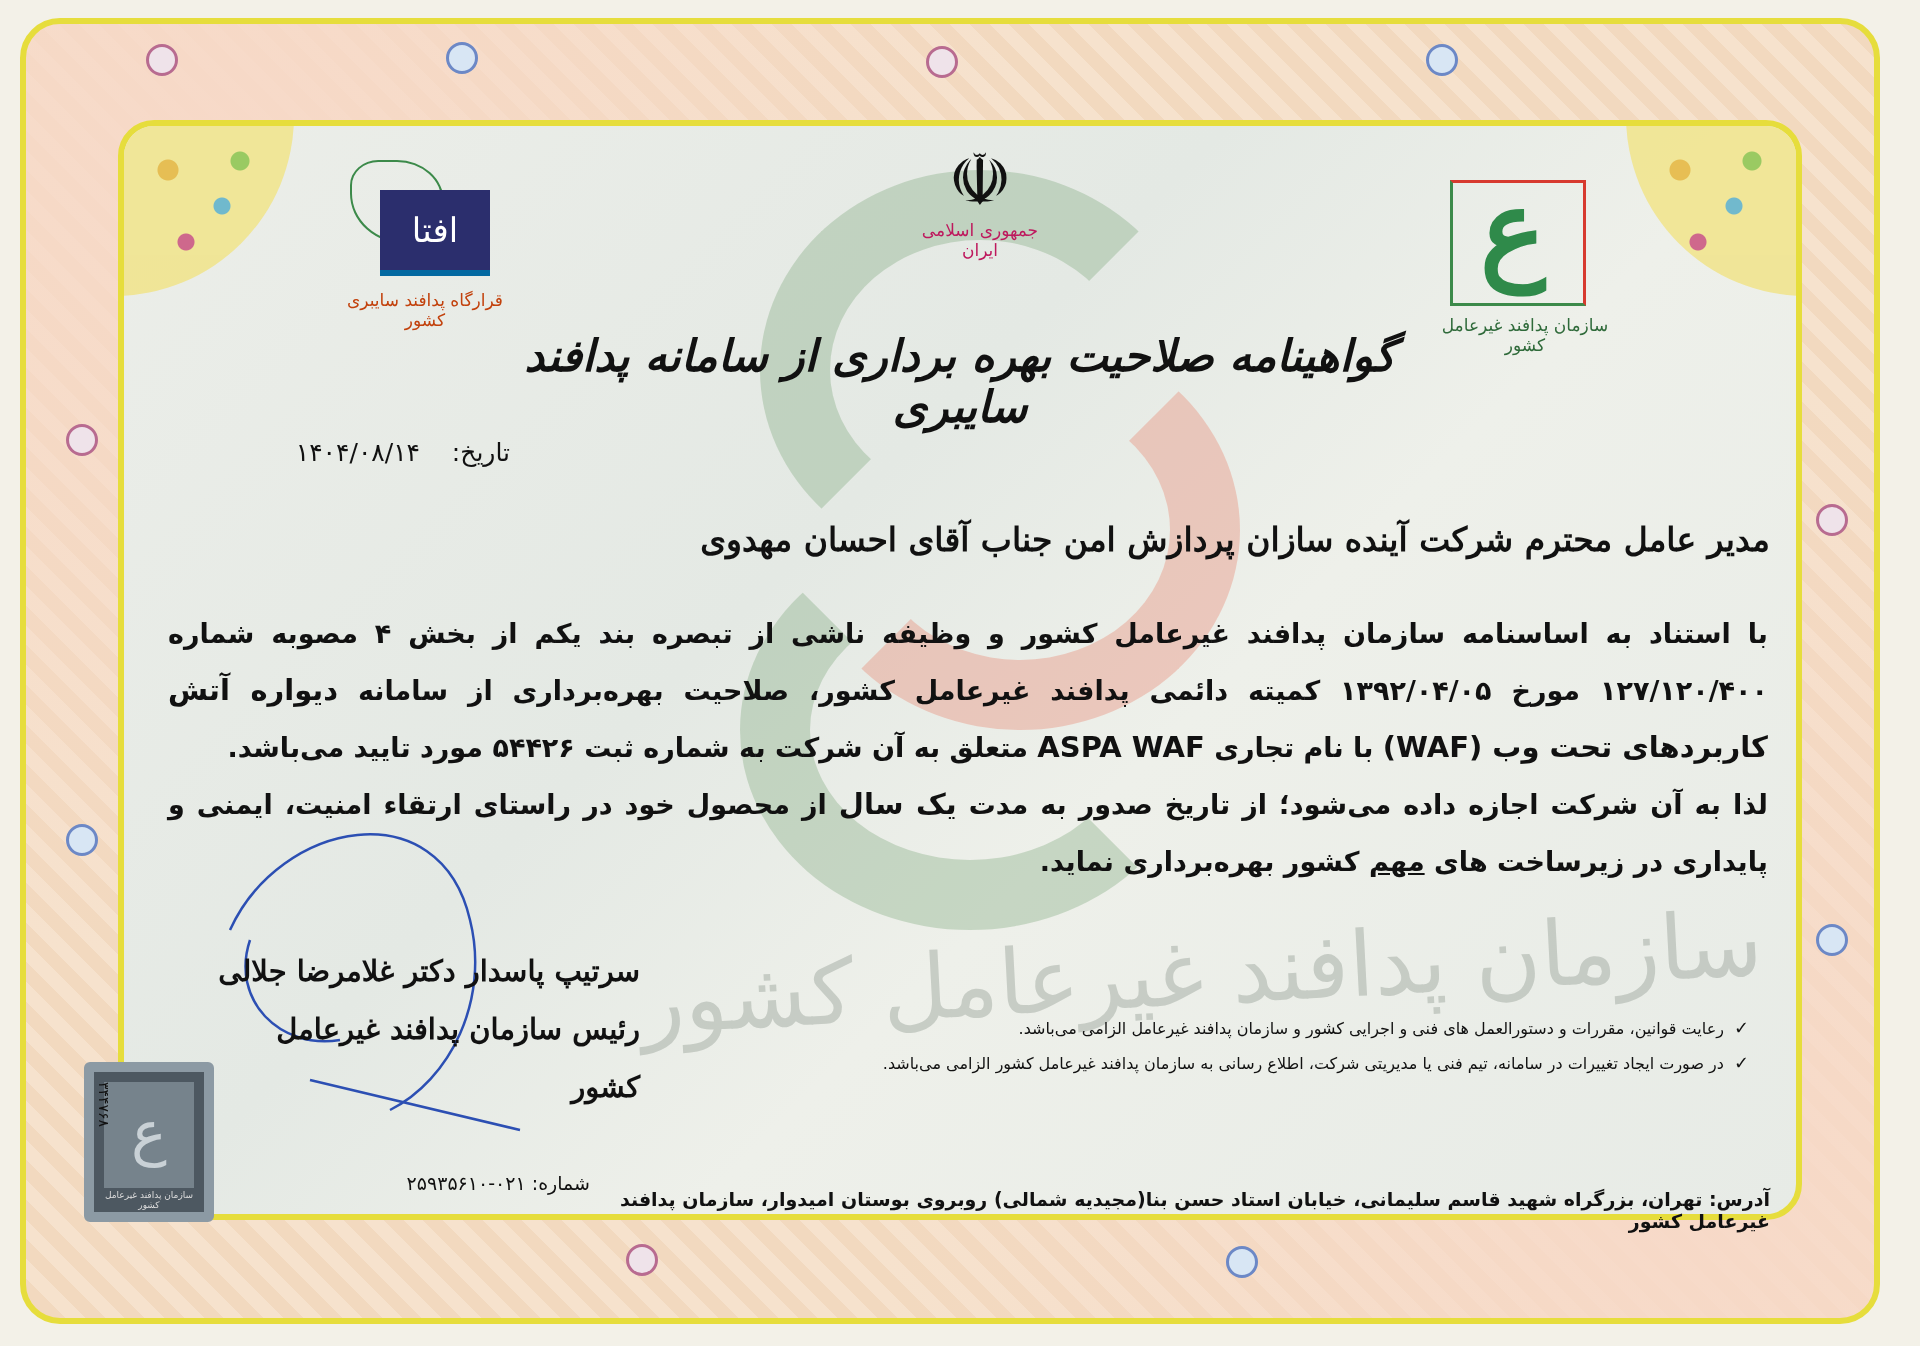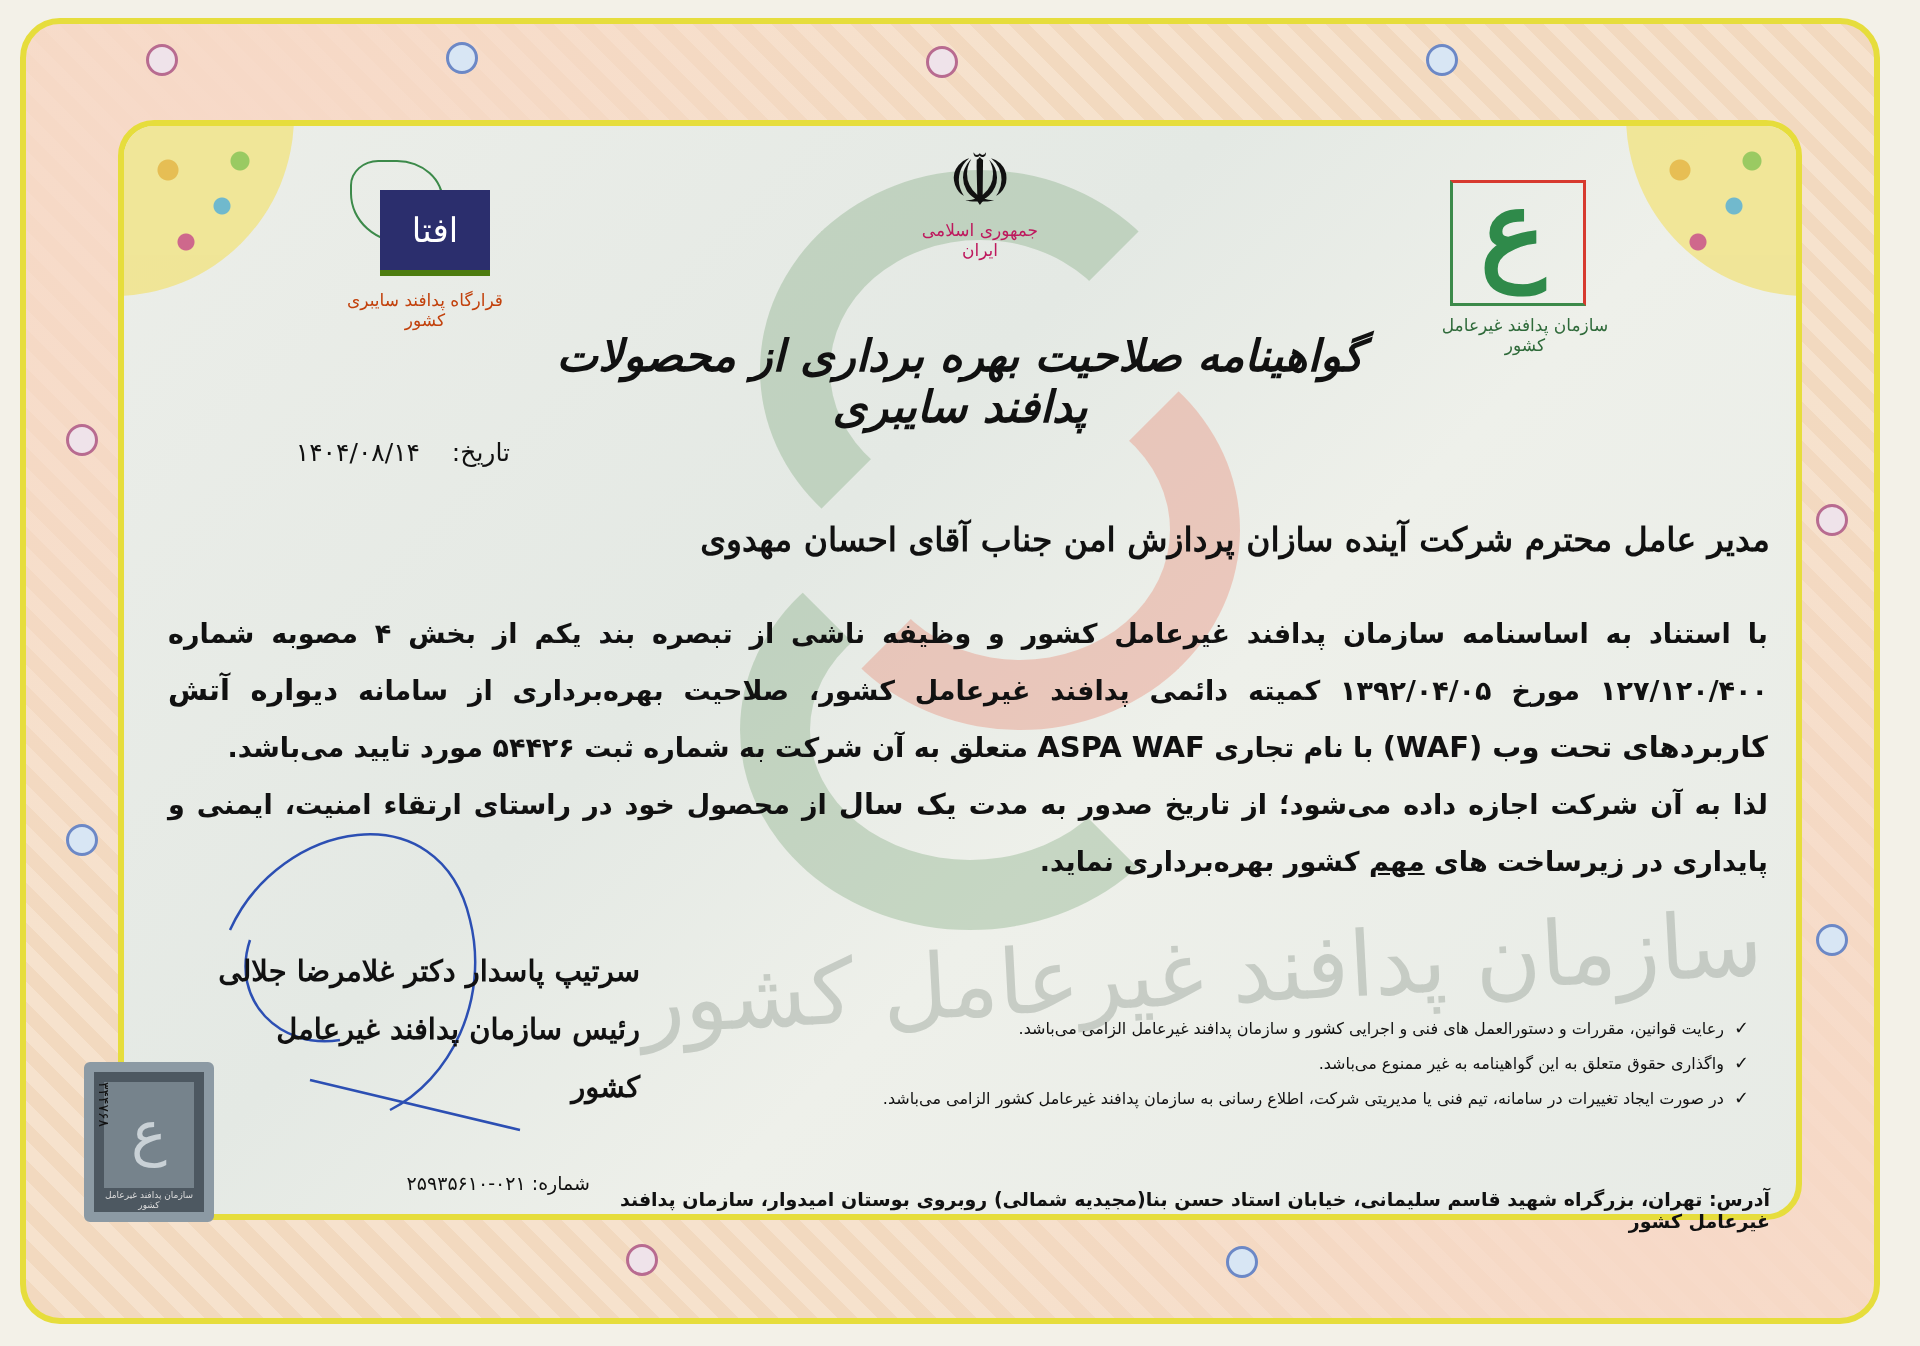--- a/index.html
+++ b/index.html
@@ -20,21 +20,21 @@
   .wm{position:absolute;left:720px;top:170px;width:480px;height:720px;opacity:.35;}
   .wm .g{position:absolute;border:70px solid #7ea87c;border-radius:50%;}
   .wm .r{position:absolute;border:70px solid #e8806a;border-radius:50%;}
   .wm-text{position:absolute;left:640px;top:920px;font-size:90px;color:#9aa39a;opacity:.45;font-family:"DejaVu Serif",serif;transform:rotate(-3deg);direction:rtl;}
   .rtl{direction:rtl;}
   .emblem{position:absolute;left:920px;top:140px;width:120px;height:100px;text-align:center;}
   .emblem-glyph{font-size:72px;line-height:80px;color:#111;font-weight:bold;}
   .emblem-cap{font-size:17px;color:#be185d;font-family:"DejaVu Serif",serif;}
   .logo-left{position:absolute;left:340px;top:160px;width:170px;height:170px;}
   .logo-left .map{position:absolute;left:10px;top:0;width:90px;height:80px;border:2px solid #3c8a4a;border-radius:30% 50% 40% 60%;}
-  .logo-left .box{position:absolute;left:40px;top:30px;width:110px;height:80px;background:#2b2e6d;border-bottom:6px solid #4d7c0f;color:#fff;font-size:34px;text-align:center;line-height:80px;font-family:"DejaVu Serif",serif;}
+  .logo-left .box{position:absolute;left:40px;top:30px;width:110px;height:80px;background:#2b2e6d;border-bottom:6px solid #0369a1;color:#fff;font-size:34px;text-align:center;line-height:80px;font-family:"DejaVu Serif",serif;}
   .logo-left .cap{position:absolute;left:0;top:130px;width:170px;text-align:center;font-size:17px;color:#c2410c;font-family:"DejaVu Serif",serif;}
   .logo-right{position:absolute;left:1440px;top:170px;width:170px;height:180px;}
   .logo-right .sq{position:absolute;left:10px;top:10px;width:130px;height:120px;border:3px solid #3c8a4a;border-right-color:#d73a2f;border-top-color:#d73a2f;}
   .logo-right .s{position:absolute;left:40px;top:0;font-size:110px;line-height:120px;color:#2f8a4a;font-weight:bold;font-family:"DejaVu Serif",serif;}
   .logo-right .cap{position:absolute;left:0;top:145px;width:170px;text-align:center;font-size:17px;color:#2f6a3a;font-family:"DejaVu Serif",serif;}
   .title{position:absolute;left:520px;top:330px;width:880px;text-align:center;font-size:44px;font-weight:bold;font-style:italic;color:#111;font-family:"DejaVu Serif",serif;}
   .meta{position:absolute;left:200px;top:428px;width:310px;font-size:25px;line-height:50px;color:#111;text-align:right;}
   .addressee{position:absolute;left:700px;top:520px;width:1070px;text-align:right;font-size:33px;font-weight:bold;color:#111;font-family:"DejaVu Serif",serif;}
   .body{position:absolute;left:168px;top:605px;width:1600px;text-align:justify;text-align-last:right;font-size:27px;line-height:57px;color:#111;font-weight:bold;}
   .body b.hl{font-size:29px;}
@@ -90,21 +90,21 @@
   <div class="box rtl">افتا</div>
   <div class="cap rtl">قرارگاه پدافند سایبری کشور</div>
 </div>
 
 <div class="logo-right">
   <div class="sq"></div>
   <div class="s">ع</div>
   <div class="cap rtl">سازمان پدافند غیرعامل کشور</div>
 </div>
 
-<div class="title rtl">گواهینامه صلاحیت بهره برداری از محصولات پدافند سایبری</div>
+<div class="title rtl">گواهینامه صلاحیت بهره برداری از سامانه پدافند سایبری</div>
 
 <div class="meta rtl">
   <div>
     <span>تاریخ:</span>&nbsp;&nbsp;&nbsp;
     <span>۱۴۰۴/۰۸/۱۴</span>
   </div>
 </div>
 
 <div class="addressee rtl">مدیر عامل محترم شرکت آینده سازان پردازش امن جناب آقای احسان مهدوی</div>
 
@@ -130,21 +130,20 @@
 </svg>
 
 <div class="sig rtl">
   <div>سرتیپ پاسدار دکتر غلامرضا جلالی</div>
   <div>رئیس سازمان پدافند غیرعامل کشور</div>
 </div>
 
 <div class="req rtl">
   <ul>
     <li><span class="ck">✓</span><span>رعایت قوانین، مقررات و دستورالعمل های فنی و اجرایی کشور و سازمان پدافند غیرعامل الزامی می‌باشد.</span></li>
-    <li><span class="ck">✓</span><span>واگذاری حقوق متعلق به این گواهینامه به غیر ممنوع می‌باشد.</span></li>
     <li><span class="ck">✓</span><span>در صورت ایجاد تغییرات در سامانه، تیم فنی یا مدیریتی شرکت، اطلاع رسانی به سازمان پدافند غیرعامل کشور الزامی می‌باشد.</span></li>
   </ul>
 </div>
 
 <div class="hologram">
   <div class="in">ع</div>
   <div class="n">۳۴۴۷۶۸</div>
   <div class="cap rtl">سازمان پدافند غیرعامل کشور</div>
 </div>
 

